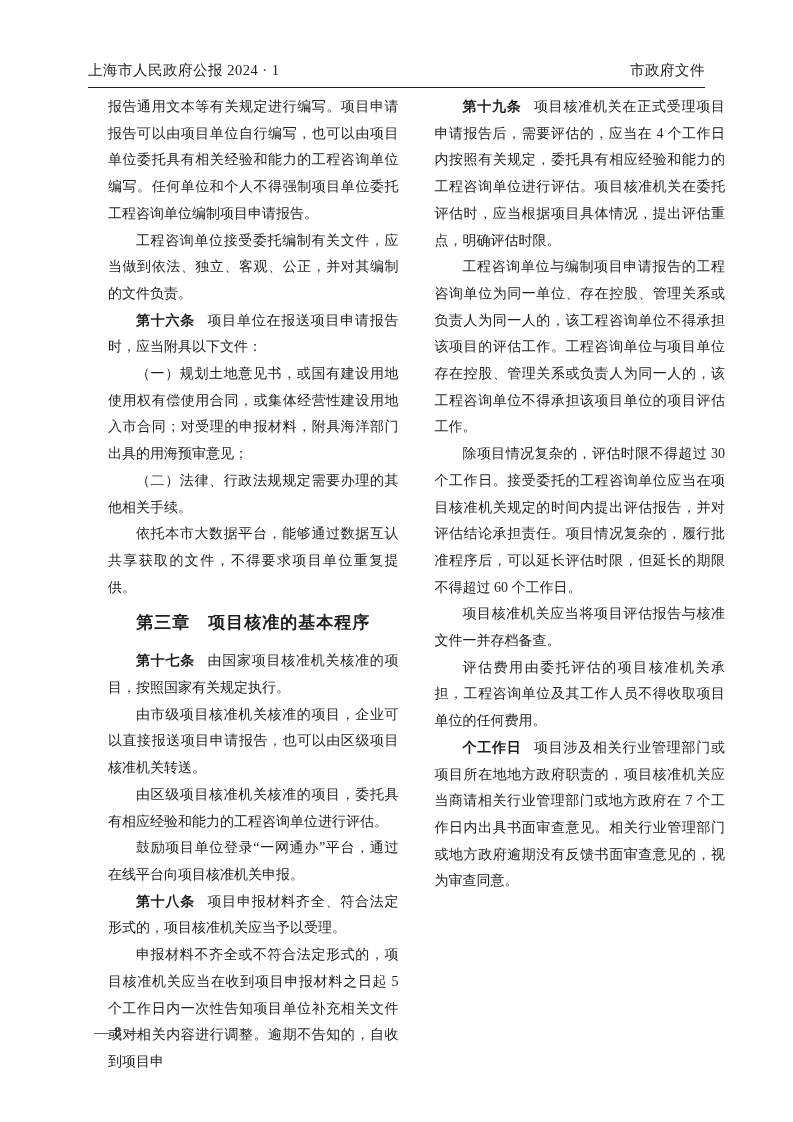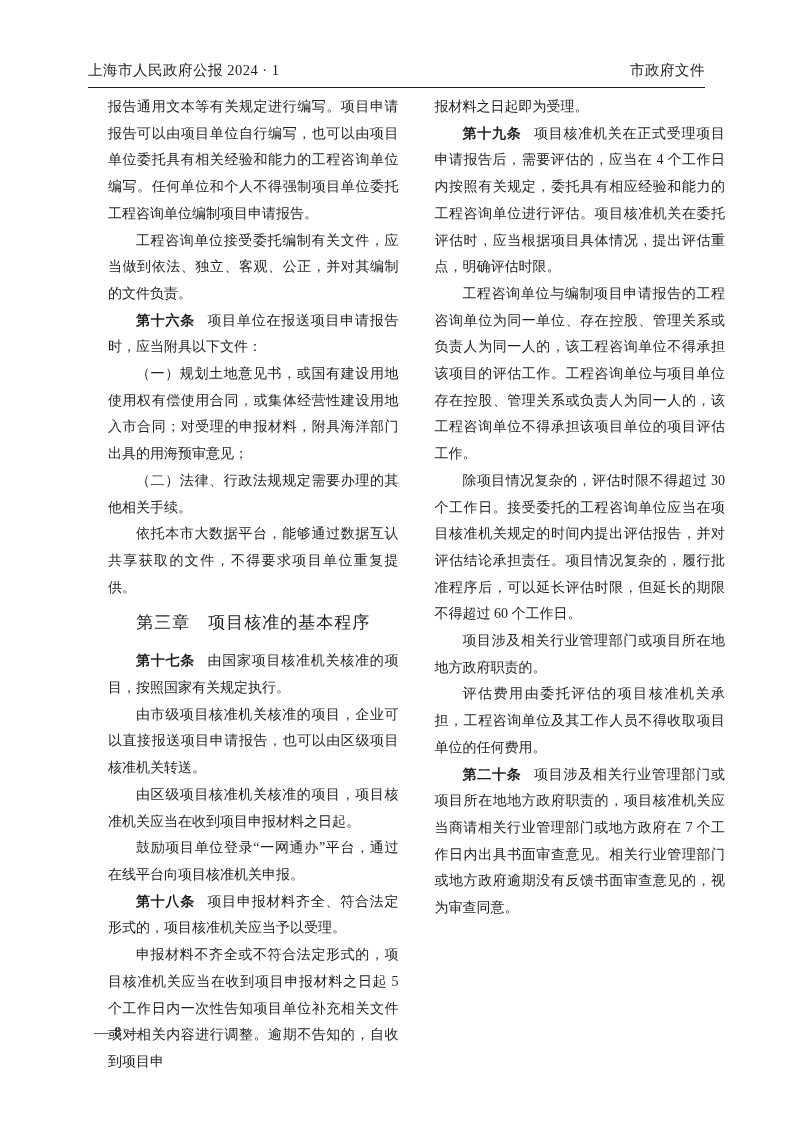--- a/index.html
+++ b/index.html
@@ -36,21 +36,21 @@
   }
   .col p.para{
     margin:0;text-indent:2em;
   }
   .col p.para.cont{text-indent:0;}
   .lead{
     font-weight:bold;
     padding-right:.9em;
   }
   .chapter{
-    font-size:17px;font-weight:400;
+    font-size:17px;font-weight:700;
     text-align:center;text-indent:0;
     margin:7px 0 10px;line-height:30px;
     letter-spacing:1px;
   }
   .page-footer{
     position:absolute;left:94px;top:1022px;
     font-size:14.5px;line-height:20px;letter-spacing:1px;
   }
 </style>
 </head>
@@ -69,33 +69,32 @@
     <section class="col">
         <p class="para cont"><span>报告通用文本等有关规定进行编写。项目申请报告可以由项目单位自行编写，也可以由项目单位委托具有相关经验和能力的工程咨询单位编写。任何单位和个人不得强制项目单位委托工程咨询单位编制项目申请报告。</span></p>
         <p class="para"><span>工程咨询单位接受委托编制有关文件，应当做到依法、独立、客观、公正，并对其编制的文件负责。</span></p>
         <p class="para"><b class="lead">第十六条</b><span>项目单位在报送项目申请报告时，应当附具以下文件：</span></p>
         <p class="para"><span>（一）规划土地意见书，或国有建设用地使用权有偿使用合同，或集体经营性建设用地入市合同；对受理的申报材料，附具海洋部门出具的用海预审意见；</span></p>
         <p class="para"><span>（二）法律、行政法规规定需要办理的其他相关手续。</span></p>
         <p class="para"><span>依托本市大数据平台，能够通过数据互认共享获取的文件，不得要求项目单位重复提供。</span></p>
         <h2 class="chapter">第三章　项目核准的基本程序</h2>
         <p class="para"><b class="lead">第十七条</b><span>由国家项目核准机关核准的项目，按照国家有关规定执行。</span></p>
         <p class="para"><span>由市级项目核准机关核准的项目，企业可以直接报送项目申请报告，也可以由区级项目核准机关转送。</span></p>
-        <p class="para"><span>由区级项目核准机关核准的项目，项目核准机关应当在收到项目申报材料之日起。</span></p>
+        <p class="para"><span>由区级项目核准机关核准的项目，委托具有相应经验和能力的工程咨询单位进行评估。</span></p>
         <p class="para"><span>鼓励项目单位登录“一网通办”平台，通过在线平台向项目核准机关申报。</span></p>
         <p class="para"><b class="lead">第十八条</b><span>项目申报材料齐全、符合法定形式的，项目核准机关应当予以受理。</span></p>
         <p class="para"><span>申报材料不齐全或不符合法定形式的，项目核准机关应当在收到项目申报材料之日起 5 个工作日内一次性告知项目单位补充相关文件或对相关内容进行调整。逾期不告知的，自收到项目申</span></p>
       </section>
     <section class="col">
-        <p class="para cont"><span>报材料之日起即为受理。</span></p>
         <p class="para"><b class="lead">第十九条</b><span>项目核准机关在正式受理项目申请报告后，需要评估的，应当在 4 个工作日内按照有关规定，委托具有相应经验和能力的工程咨询单位进行评估。项目核准机关在委托评估时，应当根据项目具体情况，提出评估重点，明确评估时限。</span></p>
         <p class="para"><span>工程咨询单位与编制项目申请报告的工程咨询单位为同一单位、存在控股、管理关系或负责人为同一人的，该工程咨询单位不得承担该项目的评估工作。工程咨询单位与项目单位存在控股、管理关系或负责人为同一人的，该工程咨询单位不得承担该项目单位的项目评估工作。</span></p>
         <p class="para"><span>除项目情况复杂的，评估时限不得超过 30 个工作日。接受委托的工程咨询单位应当在项目核准机关规定的时间内提出评估报告，并对评估结论承担责任。项目情况复杂的，履行批准程序后，可以延长评估时限，但延长的期限不得超过 60 个工作日。</span></p>
-        <p class="para"><span>项目涉及相关行业管理部门或项目所在地地方政府职责的。</span></p>
+        <p class="para"><span>项目核准机关应当将项目评估报告与核准文件一并存档备查。</span></p>
         <p class="para"><span>评估费用由委托评估的项目核准机关承担，工程咨询单位及其工作人员不得收取项目单位的任何费用。</span></p>
-        <p class="para"><b class="lead">第二十条</b><span>项目涉及相关行业管理部门或项目所在地地方政府职责的，项目核准机关应当商请相关行业管理部门或地方政府在 7 个工作日内出具书面审查意见。相关行业管理部门或地方政府逾期没有反馈书面审查意见的，视为审查同意。</span></p>
+        <p class="para"><b class="lead">个工作日</b><span>项目涉及相关行业管理部门或项目所在地地方政府职责的，项目核准机关应当商请相关行业管理部门或地方政府在 7 个工作日内出具书面审查意见。相关行业管理部门或地方政府逾期没有反馈书面审查意见的，视为审查同意。</span></p>
       </section>
   </div>
 
   <div class="page-footer">
     <span>— 8 —</span>
   </div>
 
 </div>
 
 </body></html>

